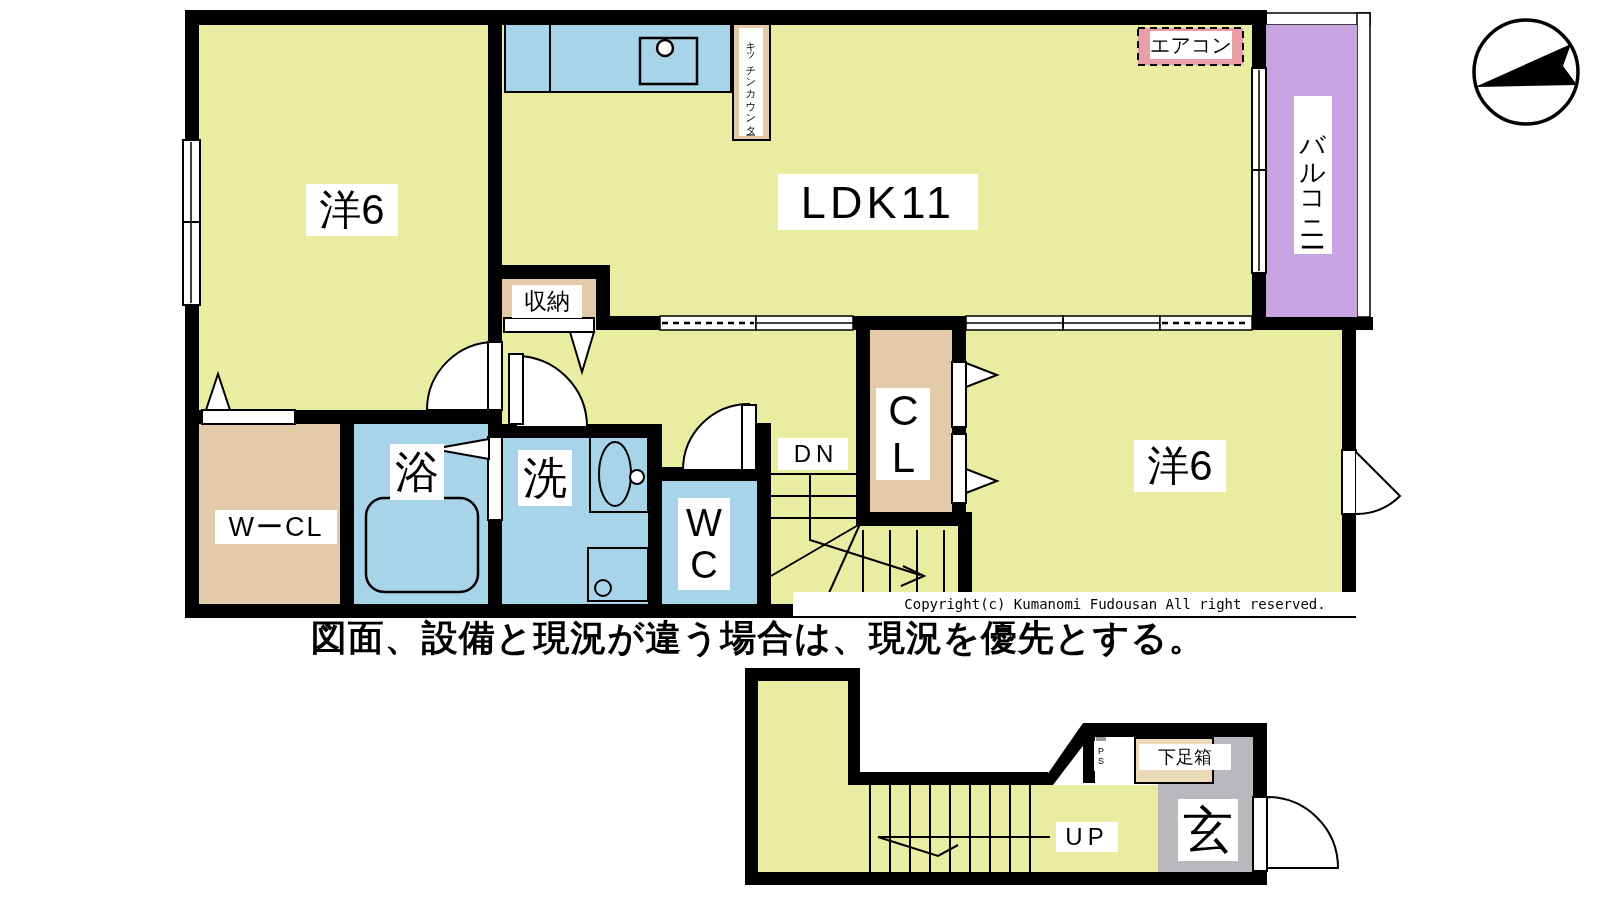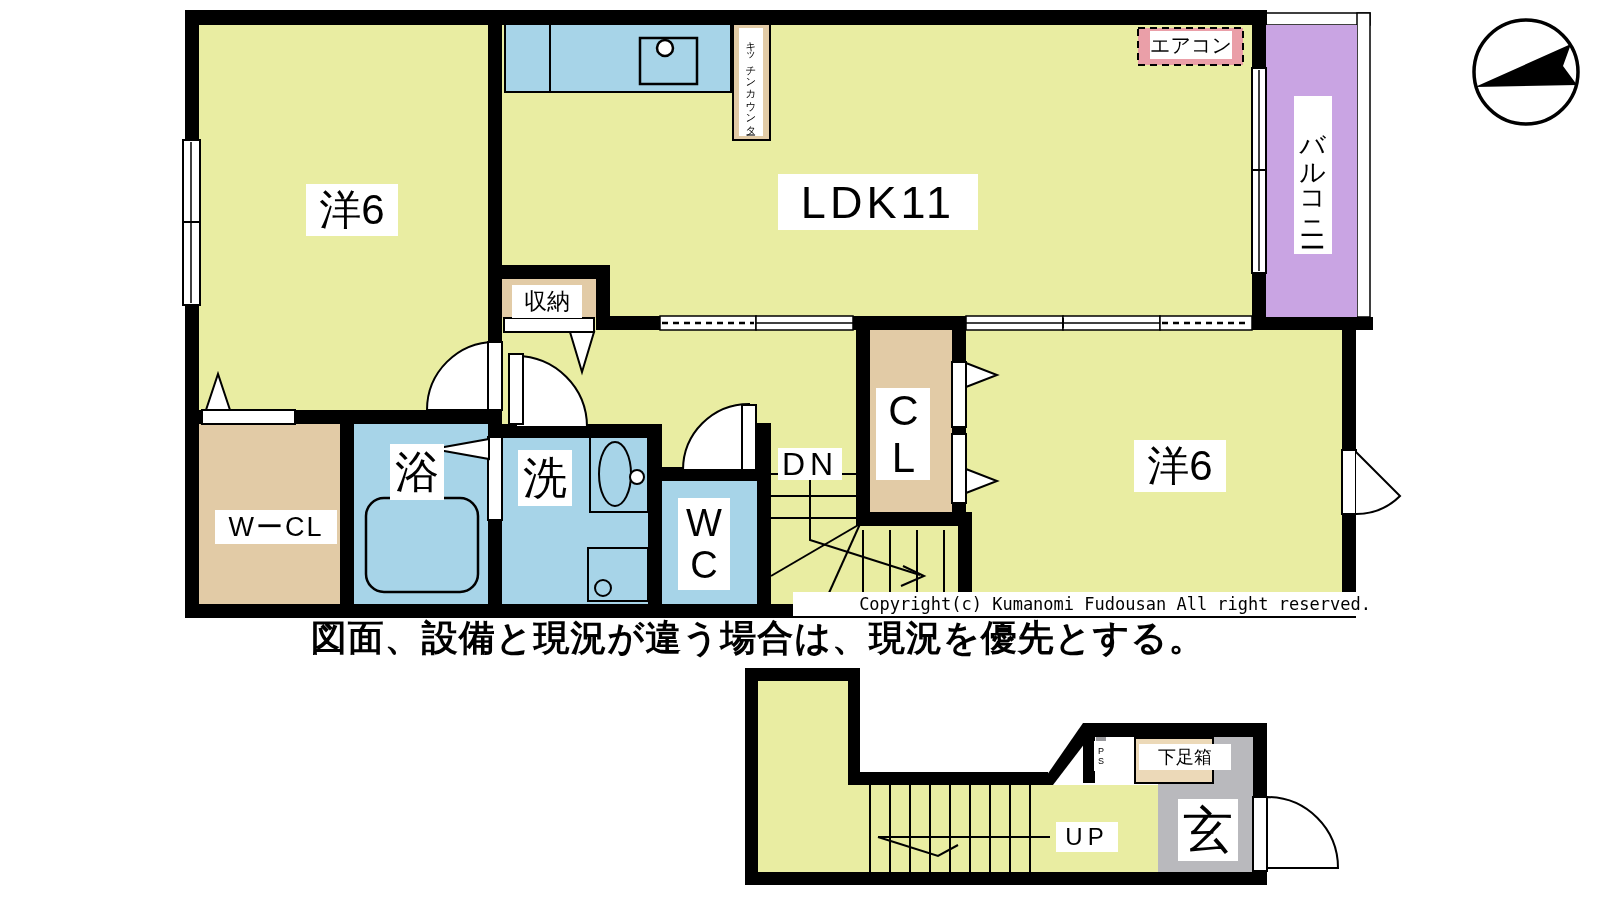--- a/index.html
+++ b/index.html
@@ -187,25 +187,25 @@
 </svg>
 
 <div class="lbl" style="left:306px;top:184px;width:92px;height:52px;font-size:42px;">洋6</div>
 <div class="lbl" style="left:778px;top:174px;width:200px;height:56px;font-size:45px;letter-spacing:4px;">LDK11</div>
 <div class="lbl" style="left:1134px;top:440px;width:92px;height:52px;font-size:42px;">洋6</div>
 <div class="lbl" style="left:512px;top:285px;width:70px;height:33px;font-size:23px;">収納</div>
 <div class="lbl" style="left:390px;top:444px;width:54px;height:56px;font-size:44px;">浴</div>
 <div class="lbl" style="left:518px;top:450px;width:54px;height:56px;font-size:44px;">洗</div>
 <div class="lbl vert" style="left:678px;top:498px;width:52px;height:92px;font-size:38px;">WC</div>
 <div class="lbl vert" style="left:876px;top:388px;width:54px;height:92px;font-size:42px;">CL</div>
-<div class="lbl" style="left:778px;top:448px;width:64px;height:32px;font-size:32px;letter-spacing:5px;">DN</div>
+<div class="lbl" style="left:778px;top:438px;width:64px;height:32px;font-size:24px;letter-spacing:5px;padding-left:6px;">DN</div>
 <div class="lbl" style="left:208px;top:510px;width:122px;height:34px;font-size:27px;letter-spacing:2px;margin-left:7px;">WーCL</div>
 <div class="lbl vert" style="left:1294px;top:96px;width:38px;height:158px;font-size:26px;">バルコニー</div>
 <div class="lbl vert" style="left:739px;top:28px;width:24px;height:108px;font-size:10.5px;">キッチンカウンター</div>
 <div class="lbl" style="left:1150px;top:31px;width:82px;height:28px;font-size:20px;">エアコン</div>
 <div class="lbl" style="left:1178px;top:799px;width:60px;height:62px;font-size:50px;">玄</div>
 <div class="lbl" style="left:1139px;top:744px;width:92px;height:26px;font-size:18px;">下足箱</div>
 <div class="lbl vert" style="left:1094px;top:741px;width:13px;height:30px;font-size:9px;">PS</div>
 <div class="lbl" style="left:1056px;top:822px;width:62px;height:30px;font-size:24px;letter-spacing:5px;">UP</div>
-<div class="lbl mono" style="left:793px;top:592px;width:644px;height:24px;font-size:17px;">Copyright(c) Kumanomi Fudousan All right reserved.</div>
+<div class="lbl mono" style="left:793px;top:592px;width:644px;height:24px;font-size:14px;">Copyright(c) Kumanomi Fudousan All right reserved.</div>
 <div class="lbl plain" style="left:400px;top:620px;width:716px;height:36px;font-size:36px;letter-spacing:1px;font-weight:bold;">図面、設備と現況が違う場合は、現況を優先とする。</div>
 
 </div>
 
 </body></html>

